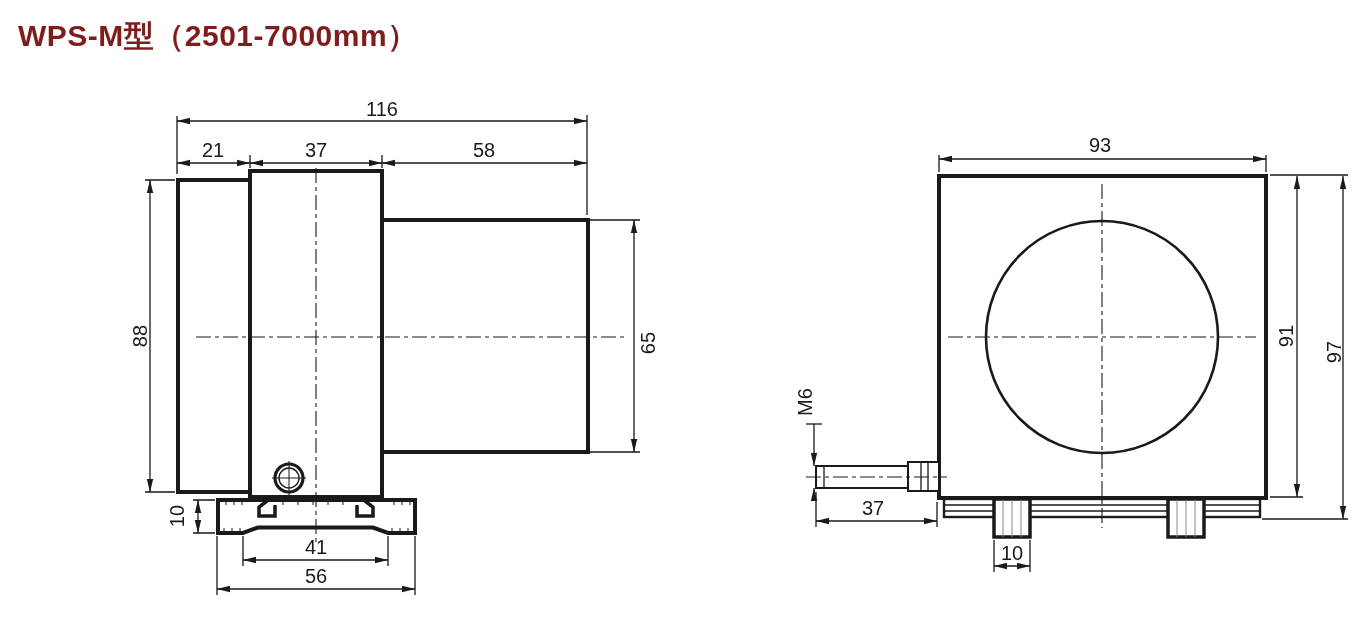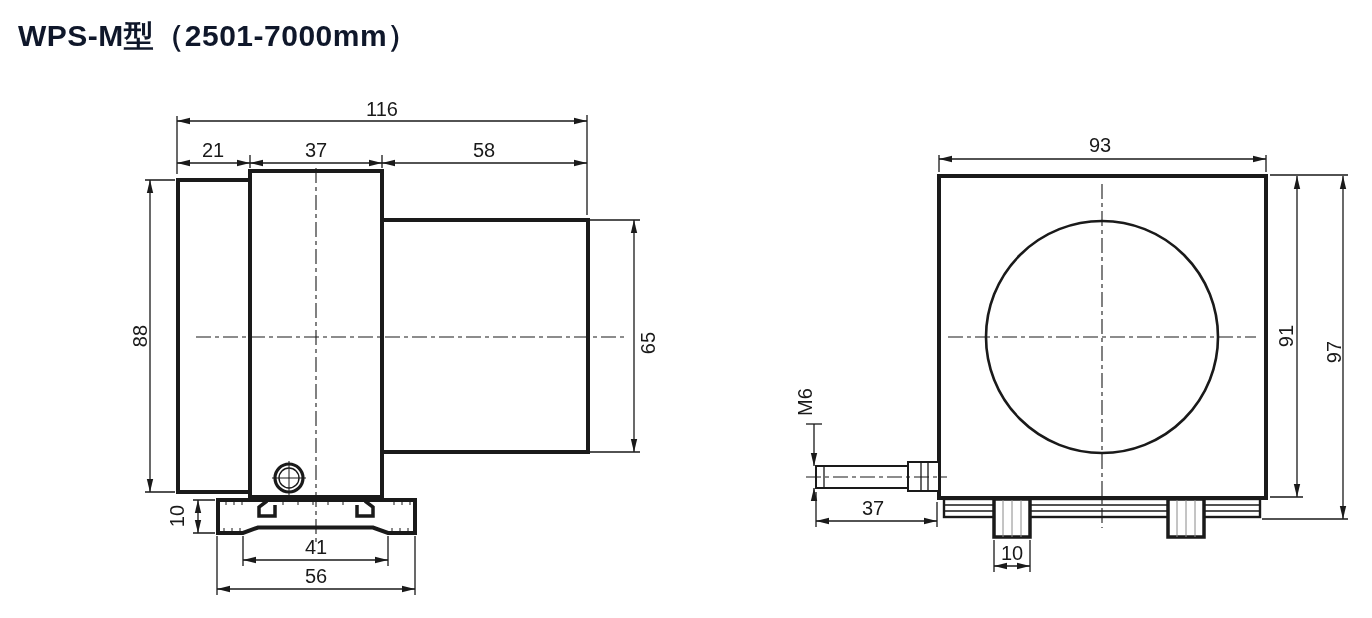--- a/index.html
+++ b/index.html
@@ -1,18 +1,18 @@
 <!DOCTYPE html>
 <html><head>
 <meta charset="utf-8">
 <style>
   html,body{margin:0;padding:0;background:#ffffff;}
   .canvas{position:relative;width:1372px;height:618px;background:#ffffff;overflow:hidden;
           font-family:"Liberation Sans",sans-serif;}
-  .title{position:absolute;left:18px;top:16px;font-size:30px;font-weight:bold;color:#0f172a;
+  .title{position:absolute;left:18px;top:16px;font-size:30px;font-weight:bold;color:#7f1d1d;
          letter-spacing:0.5px;white-space:nowrap;}
   svg{position:absolute;left:0;top:0;}
   svg text{font-family:"Liberation Sans",sans-serif;font-size:20px;fill:#1a1a1a;}
   .thick{stroke:#1a1a1a;stroke-width:4;fill:#ffffff;stroke-linejoin:miter;}
   .med{stroke:#1a1a1a;stroke-width:2.4;fill:#ffffff;}
   .hook{stroke:#1a1a1a;stroke-width:3.5;fill:none;stroke-linejoin:miter;}
   .thin{stroke:#1a1a1a;stroke-width:1.3;fill:none;}
   .hair{stroke:#1a1a1a;stroke-width:1;fill:none;}
   .lite{stroke:#8a8a8a;stroke-width:1;fill:none;}
   .cl{stroke:#1a1a1a;stroke-width:1.1;fill:none;stroke-dasharray:15 4 4 4;}

